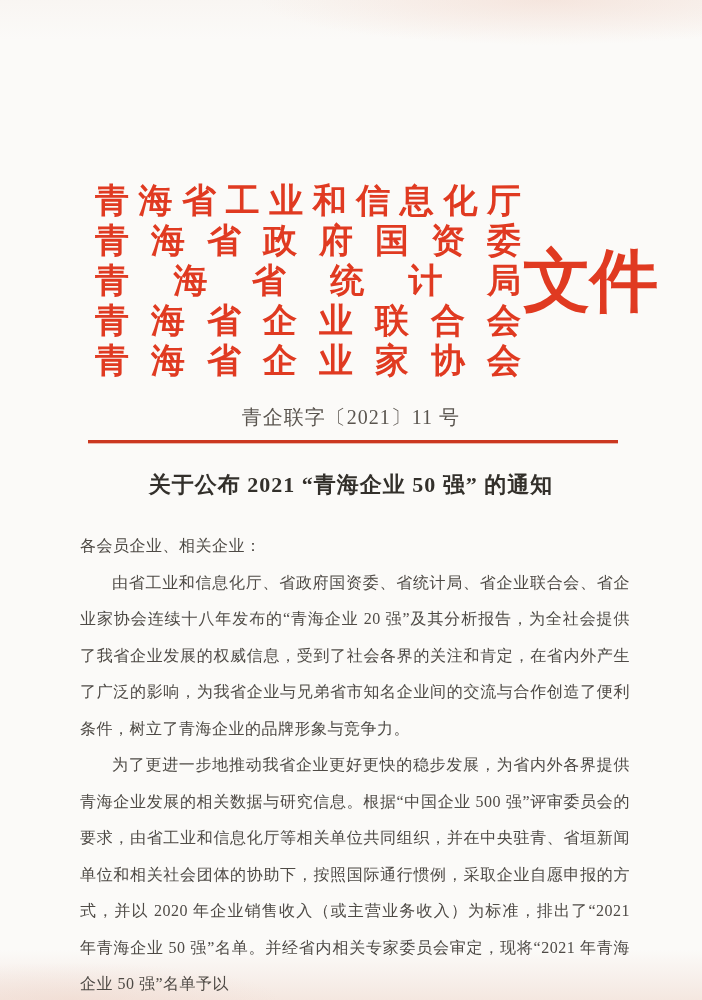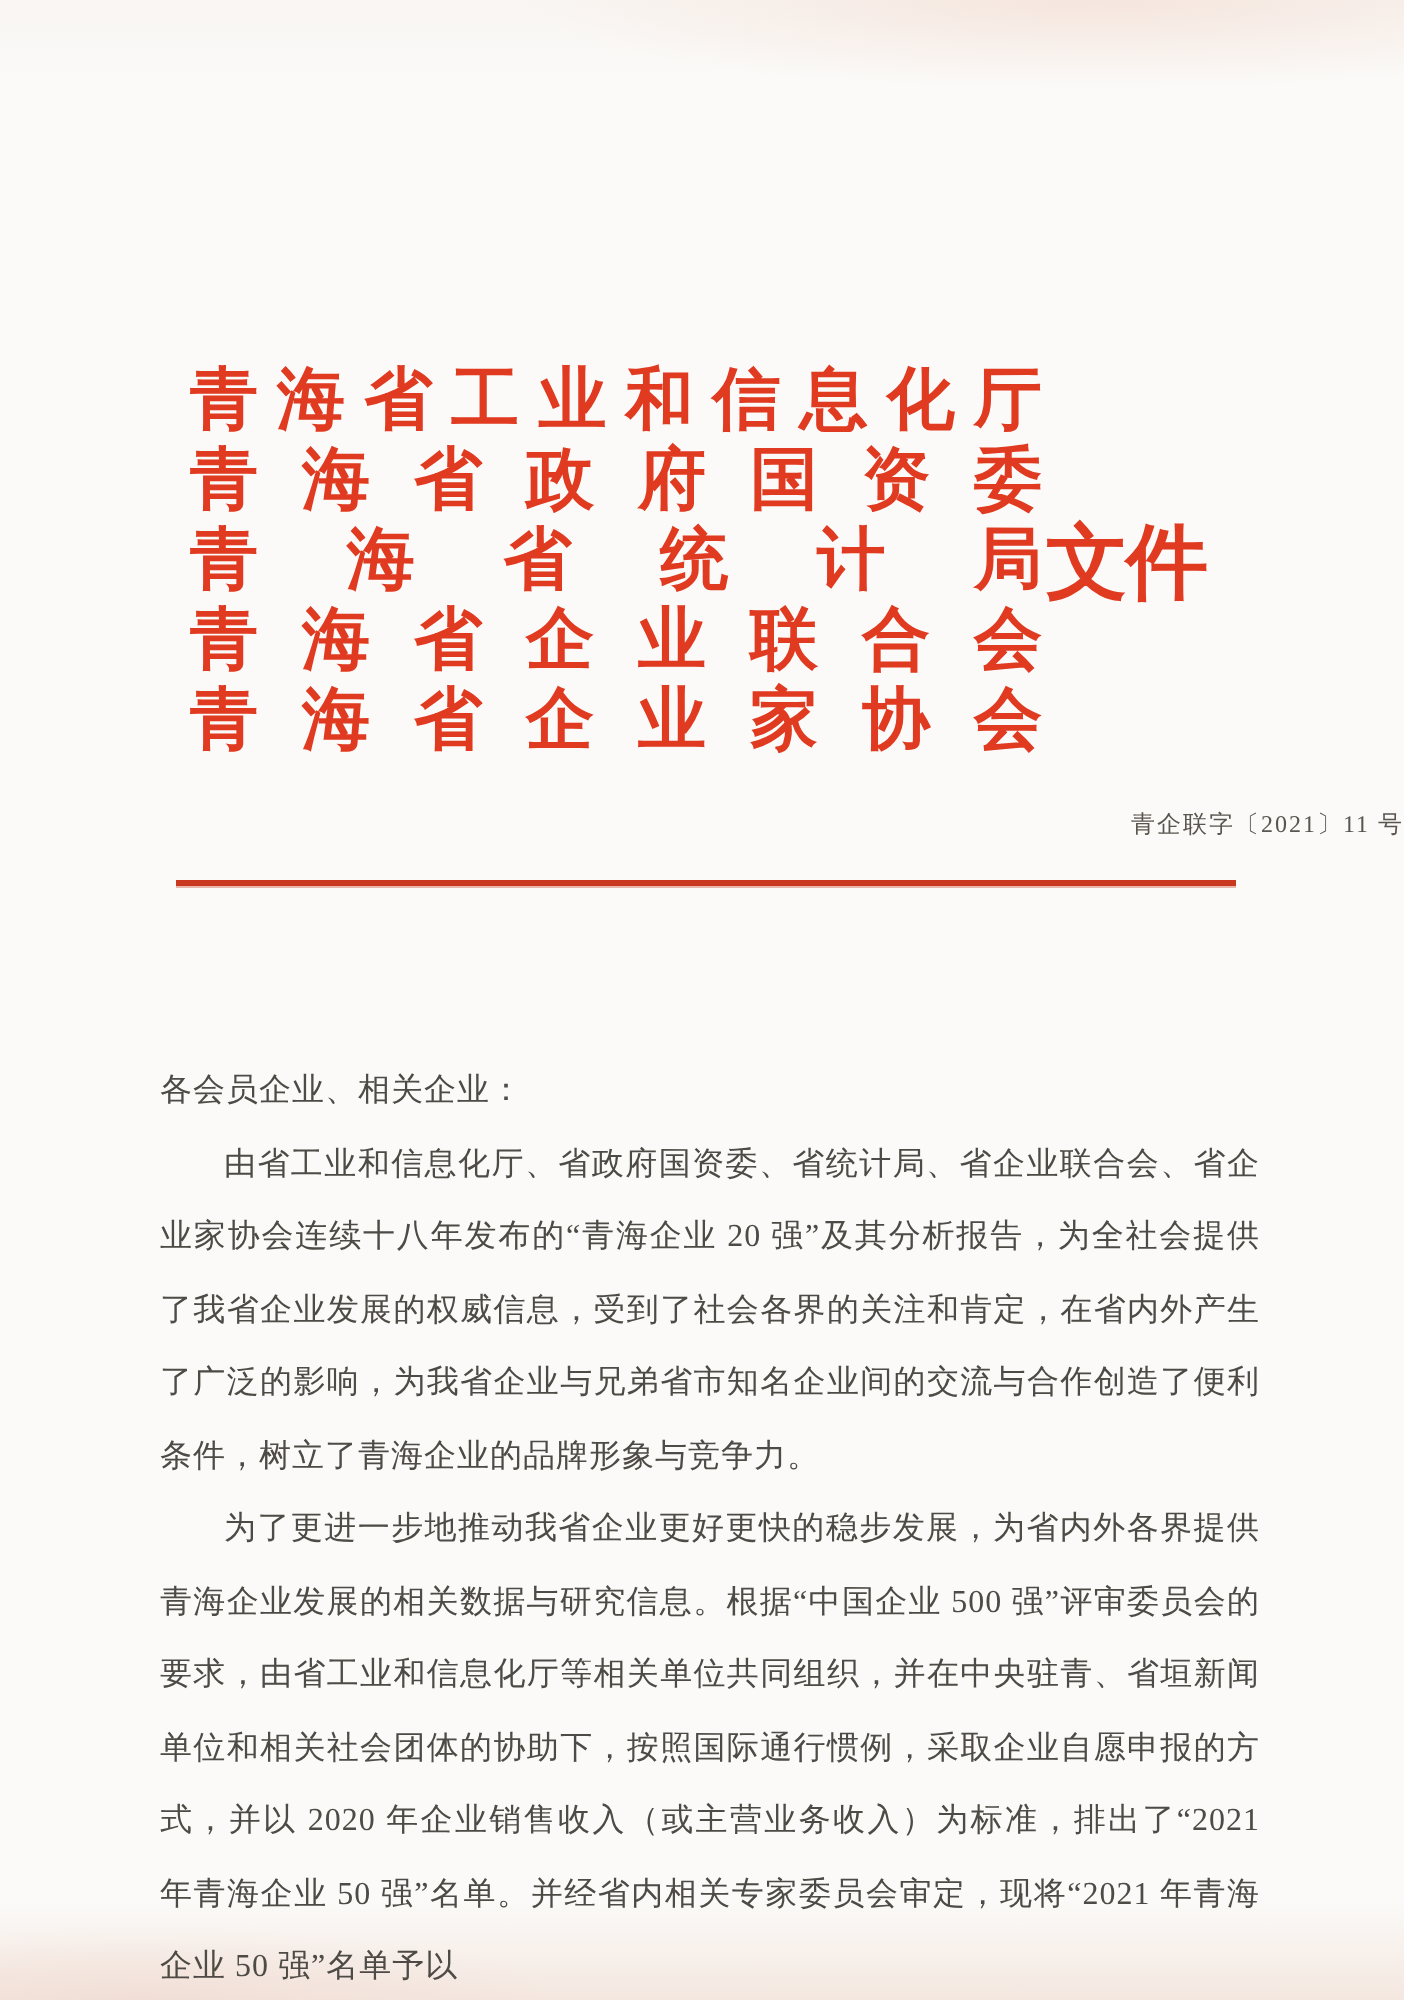--- a/index.html
+++ b/index.html
@@ -44,35 +44,35 @@
     height: 40px;
     line-height: 40px;
     font-size: 34px;
     font-weight: 700;
     color: var(--header-red);
     white-space: nowrap;
   }
   .issuer-line span { display: inline-block; }
   .doc-type {
     flex: 0 0 auto;
-    font-size: 41px;
+    font-size: 68px;
     font-weight: 700;
     color: var(--header-red);
     line-height: 1;
     margin-left: 2px;
     letter-spacing: -1px;
   }
   
   .doc-number {
     position: absolute;
     top: 404px;
     left: 0;
     width: 100%;
-    text-align: right;
-    font-size: 12px;
+    text-align: center;
+    font-size: 20px;
     letter-spacing: 1px;
     color: var(--muted-text);
   }
   
   .red-rule {
     position: absolute;
     top: 440px;
     left: 88px;
     width: 530px;
     height: 3px;
@@ -164,20 +164,21 @@
           <span>会</span>
         </div>
     </div>
     <div class="doc-type">文件</div>
   </div>
 
   <div class="doc-number">青企联字〔2021〕11 号</div>
 
   <div class="red-rule"></div>
 
+  <div class="doc-title">关于公布 2021 “青海企业 50 强” 的通知</div>
 
   <div class="doc-body">
     <p class="salutation">各会员企业、相关企业：</p>
     <p class="para">由省工业和信息化厅、省政府国资委、省统计局、省企业联合会、省企业家协会连续十八年发布的“青海企业 20 强”及其分析报告，为全社会提供了我省企业发展的权威信息，受到了社会各界的关注和肯定，在省内外产生了广泛的影响，为我省企业与兄弟省市知名企业间的交流与合作创造了便利条件，树立了青海企业的品牌形象与竞争力。</p>
     <p class="para">为了更进一步地推动我省企业更好更快的稳步发展，为省内外各界提供青海企业发展的相关数据与研究信息。根据“中国企业 500 强”评审委员会的要求，由省工业和信息化厅等相关单位共同组织，并在中央驻青、省垣新闻单位和相关社会团体的协助下，按照国际通行惯例，采取企业自愿申报的方式，并以 2020 年企业销售收入（或主营业务收入）为标准，排出了“2021 年青海企业 50 强”名单。并经省内相关专家委员会审定，现将“2021 年青海企业 50 强”名单予以</p>
   </div>
 
 </div>
 
 </body></html>

